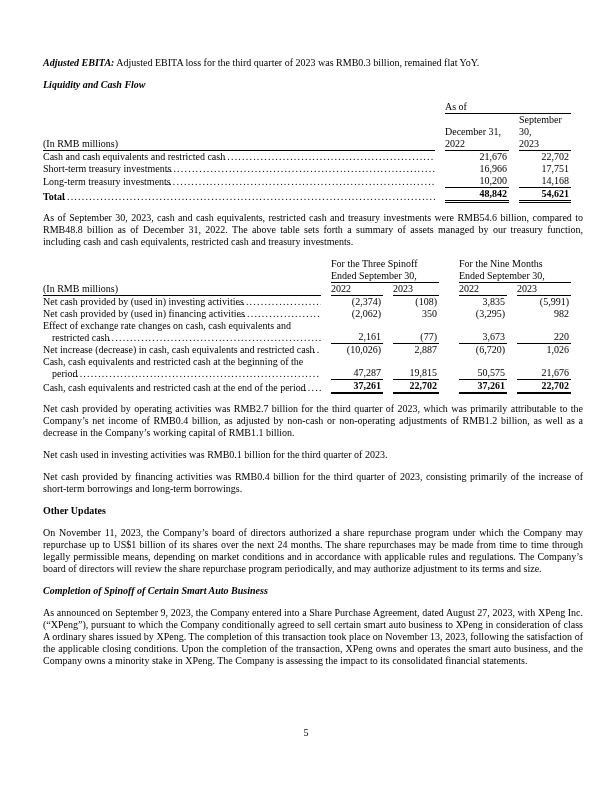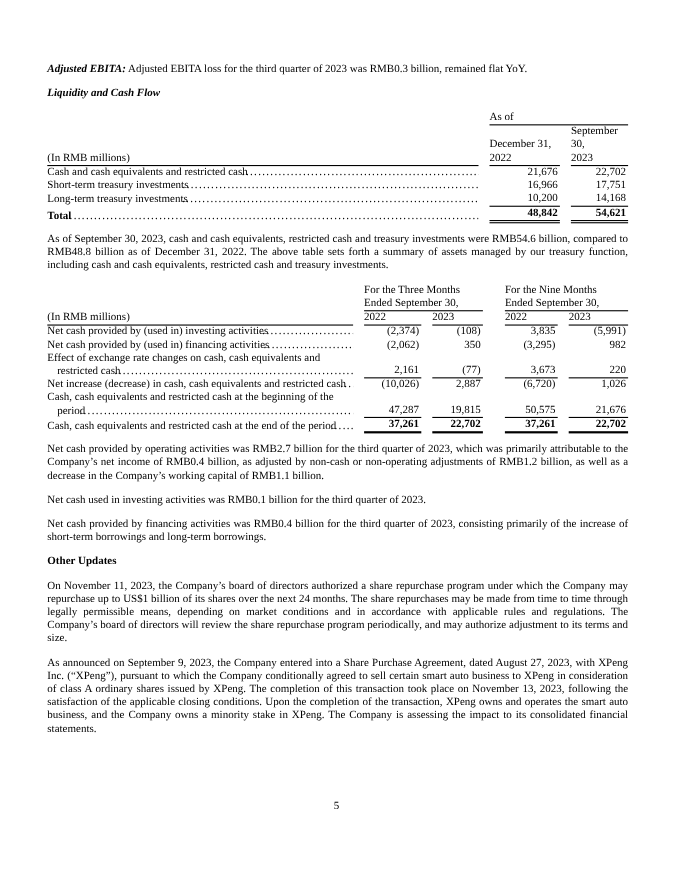--- a/index.html
+++ b/index.html
@@ -1,19 +1,19 @@
 <!DOCTYPE html>
 <html><head>
 <meta charset="utf-8">
 <style>
   * { box-sizing: border-box; }
   html, body { margin: 0; padding: 0; background: #ffffff; }
   .page {
     width: 612px; height: 792px; position: relative;
-    padding: 57px 41px 0 43px;
+    padding: 57px 29px 0 43px;
     font-family: "Liberation Serif", "DejaVu Serif", serif;
     font-size: 10px; line-height: 12px; color: #000;
     background: #fff;
   }
   p { margin: 0 0 10px 0; text-align: justify; }
   .heading { font-weight: bold; font-style: italic; margin: 0 0 10px 0; }
   .heading.roman { font-style: normal; }
   .bi { font-weight: bold; font-style: italic; }
   .b { font-weight: bold; }
   .i { }
@@ -130,21 +130,21 @@
         <col style="width:62px">
         <col style="width:56px">
         <col style="width:68px">
         <col style="width:64px">
       </colgroup>
     <tbody>
         <tr>
       <td></td>
       <td colspan="2" class="num">
             <div class="cellblk line hc">
-              <div>For the Three Months</div>
+              <div>For the Three Spinoff</div>
               <div>Ended September 30,</div>
             </div>
           </td>
       <td colspan="2" class="num g9">
             <div class="cellblk line hc">
               <div>For the Nine Months</div>
               <div>Ended September 30,</div>
             </div>
           </td>
     </tr>
@@ -271,17 +271,18 @@
     </table>
 
   <p>Net cash provided by operating activities was RMB2.7 billion for the third quarter of 2023, which was primarily attributable to the Company’s net income of RMB0.4 billion, as adjusted by non-cash or non-operating adjustments of RMB1.2 billion, as well as a decrease in the Company’s working capital of RMB1.1 billion.</p>
   <p>Net cash used in investing activities was RMB0.1 billion for the third quarter of 2023.</p>
   <p>Net cash provided by financing activities was RMB0.4 billion for the third quarter of 2023, consisting primarily of the increase of short-term borrowings and long-term borrowings.</p>
 
   <div class="heading roman">Other Updates</div>
 
   <p>On November 11, 2023, the Company’s board of directors authorized a share repurchase program under which the Company may repurchase up to US$1 billion of its shares over the next 24 months. The share repurchases may be made from time to time through legally permissible means, depending on market conditions and in accordance with applicable rules and regulations. The Company’s board of directors will review the share repurchase program periodically, and may authorize adjustment to its terms and size.</p>
 
+  <div class="heading">Completion of Spinoff of Certain Smart Auto Business</div>
   <p>As announced on September 9, 2023, the Company entered into a Share Purchase Agreement, dated August 27, 2023, with XPeng Inc. (“XPeng”), pursuant to which the Company conditionally agreed to sell certain smart auto business to XPeng in consideration of class A ordinary shares issued by XPeng. The completion of this transaction took place on November 13, 2023, following the satisfaction of the applicable closing conditions. Upon the completion of the transaction, XPeng owns and operates the smart auto business, and the Company owns a minority stake in XPeng. The Company is assessing the impact to its consolidated financial statements.</p>
 
   <div class="pagenum">5</div>
 
 </div>
 
 </body></html>

